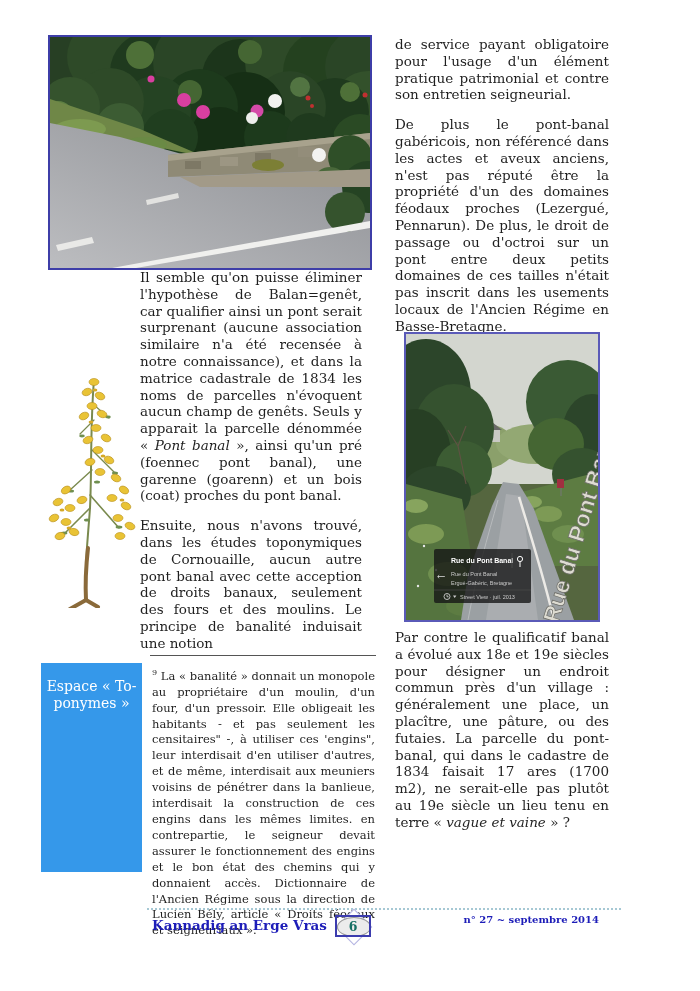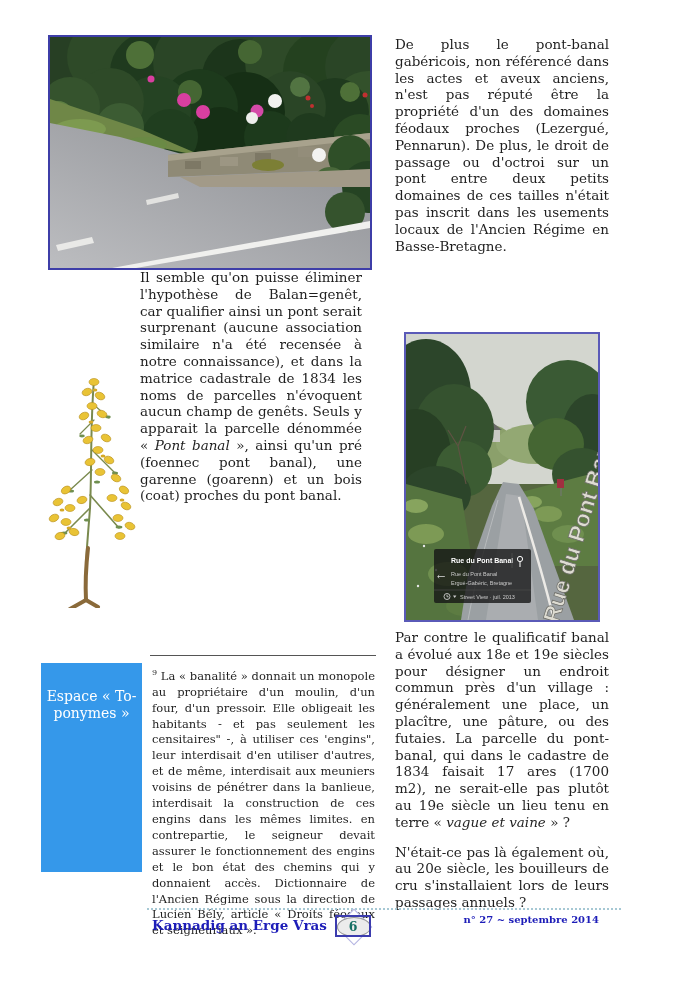--- a/index.html
+++ b/index.html
@@ -20,21 +20,21 @@
 
   .plant{position:absolute;left:24px;top:350px;width:124px;height:258px;}
 
   .fn-rule{position:absolute;left:150px;top:655px;width:226px;height:1px;background:#555;}
   .footnote{position:absolute;left:152px;top:665px;width:223px;font-size:11.5px;line-height:15.9px;text-align:justify;}
   .footnote sup{font-size:8px;}
 
   .blue-box{
     position:absolute;left:41px;top:663px;width:101px;height:209px;box-sizing:border-box;
     background:#3598ea;color:#ffffff;text-align:center;
-    font-size:14px;line-height:16.8px;padding-top:25px;
+    font-size:14px;line-height:16.8px;padding-top:15px;
   }
   .blue-box p{margin:0 0 16px 0;white-space:pre-line;cursor:pointer;}
   .blue-box p:last-child{margin-bottom:0;}
 
   .dotted-rule{position:absolute;left:147px;top:908px;width:474px;height:0;border-top:2px dotted #a6c8d4;}
   .footer-left{position:absolute;left:152px;top:917px;font-weight:bold;font-size:13.5px;color:#1d1db8;}
   .footer-right{position:absolute;right:101px;top:914px;font-weight:bold;font-size:10px;color:#1d1db8;}
 
   .badge{position:absolute;left:331px;top:906px;width:44px;height:40px;}
   .badge .diamond{
@@ -136,25 +136,27 @@
         <circle cx="269" cy="118" r="7" fill="#f2f2f0"></circle>
         <circle cx="101" cy="42" r="3.5" fill="#d93fa0"></circle>
         <circle cx="258" cy="61" r="2.5" fill="#c03030"></circle>
         <circle cx="262" cy="69" r="2" fill="#c03030"></circle>
         <circle cx="315" cy="58" r="2.5" fill="#c03030"></circle>
       </g>
     </svg>
   </div>
 
   <div class="col-right body-text">
+    <p>de service payant obligatoire pour l'usage d'un élément pratique patrimonial et contre son entretien seigneurial.</p>
     <p>De plus le pont-banal gabéricois, non référencé dans les actes et aveux anciens, n'est pas réputé être la propriété d'un des domaines féodaux proches (Lezergué, Pennarun). De plus, le droit de passage ou d'octroi sur un pont entre deux petits domaines de ces tailles n'était pas inscrit dans les usements locaux de l'Ancien Régime en Basse-Bretagne.</p>
   </div>
 
   <div class="col-left body-text">
     <p><span>Il semble qu'on puisse éliminer l'hypothèse de Balan=genêt, car qualifier ainsi un pont serait surprenant (aucune association similaire n'a été recensée à notre connaissance), et dans la matrice cadastrale de 1834 les noms de parcelles n'évoquent aucun champ de genêts. Seuls y apparait la parcelle dénommée « </span><span class="it">Pont banal</span><span> », ainsi qu'un pré (foennec pont banal), une garenne (goarenn) et un bois (coat) proches du pont banal.</span></p>
+    <p>Ensuite, nous n'avons trouvé, dans les études toponymiques de Cornouaille, aucun autre pont banal avec cette acception de droits banaux, seulement des fours et des moulins. Le principe de banalité induisait une notion</p>
   </div>
 
   <div class="plant">
     <svg width="124" height="258" viewBox="0 0 124 258">
       <g stroke="#7a8a4e" stroke-width="2" fill="none" stroke-linecap="round">
         <path d="M62,250 C60,218 64,188 66,158 C68,118 66,78 70,30"></path>
         <path d="M66,158 L40,184" stroke-width="1.6"></path>
         <path d="M66,145 L95,178" stroke-width="1.6"></path>
         <path d="M68,120 L46,140" stroke-width="1.4"></path>
         <path d="M68,100 L92,124" stroke-width="1.4"></path>
@@ -293,21 +295,20 @@
           <path d="M41,260.8 L41,262.8 L42.6,262.8"></path>
         </g>
         <polygon points="47,261.5 50.4,261.5 48.7,264" fill="#cccccc"></polygon>
         <text x="54" y="265" font-size="5.5" fill="#cccccc" font-family="Liberation Sans, sans-serif">Street View · juil. 2013</text>
       </g>
     </svg>
   </div>
 
   <div class="col-right-lower body-text">
     <p><span>Par contre le qualificatif banal a évolué aux 18e et 19e siècles pour désigner un endroit commun près d'un village : généralement une place, un placître, une pâture, ou des futaies. La parcelle du pont-banal, qui dans le cadastre de 1834 faisait 17 ares (1700 m2), ne serait-elle pas plutôt au 19e siècle un lieu tenu en terre « </span><span class="it">vague et vaine</span><span> » ?</span></p>
-    <p>N'était-ce pas là également où, au 20e siècle, les bouilleurs de cru s'installaient lors de leurs passages annuels ?</p>
   </div>
 
   <div class="dotted-rule"></div>
   <div class="footer-left">Kannadig an Erge Vras</div>
   <div class="badge">
     <div class="diamond"></div>
     <div class="oval"></div>
     <div class="rect">
         <span class="num">6</span>
       </div>

